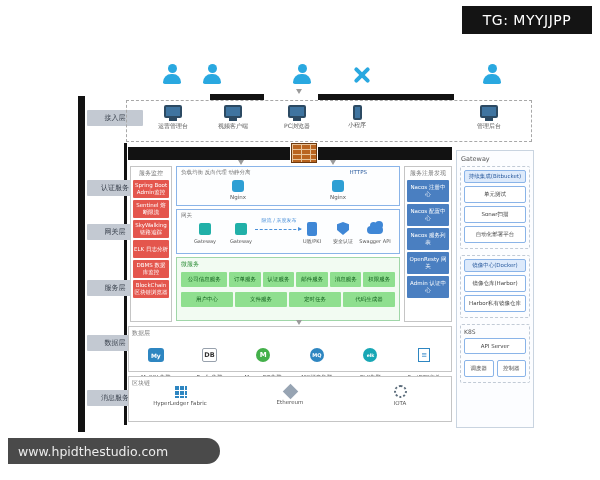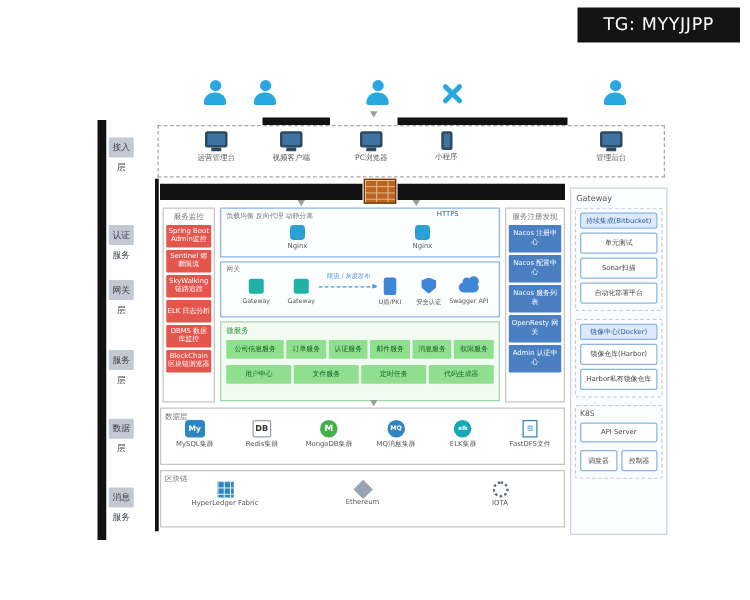--- a/index.html
+++ b/index.html
@@ -17,21 +17,21 @@
   
   .user-wrap { position:absolute; top:60px; width:24px; height:26px; display:flex; justify-content:center; align-items:flex-end; }
   .person { width:18px; height:22px; display:flex; flex-direction:column; align-items:center; }
   .person .head { width:9px; height:9px; border-radius:50%; background:#29a8e0; }
   .person .torso { width:18px; height:10px; border-radius:9px 9px 2px 2px; background:#29a8e0; margin-top:1px; }
   .tools { width:20px; height:22px; position:relative; }
   .tools::before, .tools::after { content:""; position:absolute; left:8px; top:1px; width:4px; height:20px; background:#29a8e0; border-radius:2px; }
   .tools::before { transform:rotate(45deg); } .tools::after { transform:rotate(-45deg); }
 
   
-  .layer-chip { position:absolute; left:87px; width:20px; height:16px; background:#c3c9d2; color:#39414d;
+  .layer-chip { position:absolute; left:87px; width:56px; height:16px; background:#c3c9d2; color:#39414d;
     font-size:7px; line-height:16px; text-align:center; border-radius:1px; }
 
   
   .device-band { position:absolute; left:126px; top:100px; width:406px; height:42px; border:1px dashed #a8a8a8; }
   .device { position:absolute; top:4px; width:60px; text-align:center; }
   .monitor { width:18px; height:13px; border:2px solid #2c4a63; background:#3f74a0; border-radius:2px; margin:0 auto; }
   .m-stand { width:8px; height:3px; background:#2c4a63; margin:0 auto; }
   .phone { width:9px; height:15px; border:2px solid #2c4a63; background:#3f74a0; border-radius:2px; margin:0 auto 1px; }
   .dev-label { font-size:6px; color:#555; margin-top:1px; }
 
@@ -78,21 +78,21 @@
   
   .reg-col { position:absolute; left:404px; top:166px; width:48px; height:156px; border:1px solid #c5c5c5; padding:2px; background:#fff; }
   .blue-box { background:#4a7fc1; color:#fff; font-size:5.5px; line-height:1.25; text-align:center; border-radius:1px;
     margin:2px 0; min-height:22px; display:flex; align-items:center; justify-content:center; padding:1px; }
 
   
   .band { position:absolute; left:128px; width:324px; height:46px; border:1px solid #c5c5c5; background:#fff; }
   .band-title { position:absolute; left:3px; top:2px; font-size:6px; color:#777; }
   .band-items { position:absolute; left:0; top:9px; width:100%; display:flex; justify-content:space-around; }
   .data-item { width:52px; text-align:center; }
-  .d-ico { margin:0 auto; display:flex; align-items:center; justify-content:center; color:#fff; font-weight:bold; }
+  .d-ico { margin:12px auto; display:flex; align-items:center; justify-content:center; color:#fff; font-weight:bold; }
   .di-mysql { width:16px; height:14px; border-radius:3px; background:#2e86c1; font-size:6px; }
   .di-redis { width:15px; height:14px; border:1px solid #98a1ad; background:#fff; color:#333; font-size:6.5px; border-radius:2px; }
   .di-mongo { width:14px; height:14px; border-radius:50%; background:#43b04a; font-size:7px; }
   .di-mq { width:14px; height:14px; border-radius:50%; background:#2e86c1; font-size:5px; }
   .di-elk { width:14px; height:14px; border-radius:50%; background:#18a7b5; font-size:4.5px; }
   .di-doc { width:12px; height:14px; background:#fff; border:1px solid #2e86c1; color:#5a9fd4; font-size:7px; }
   .d-label { font-size:5.5px; color:#555; margin-top:2px; }
   .bc-items { position:absolute; left:0; top:8px; width:100%; display:flex; justify-content:center; gap:46px; }
   .bc-item { width:64px; text-align:center; }
   .fabric-ico { width:13px; height:13px; margin:0 auto; background:#2e86c1;
@@ -340,14 +340,15 @@
       <div class="dv-k8s-label">K8S</div>
       <div class="dv-item">API Server</div>
       <div class="dv-row">
         <div class="dv-item">调度器</div>
         <div class="dv-item">控制器</div>
       </div>
     </div>
   </div>
 
   <div class="tg-badge">TG: MYYJJPP</div>
+  <div class="watermark">www.hpidthestudio.com</div>
 
 </div>
 
 </body></html>

